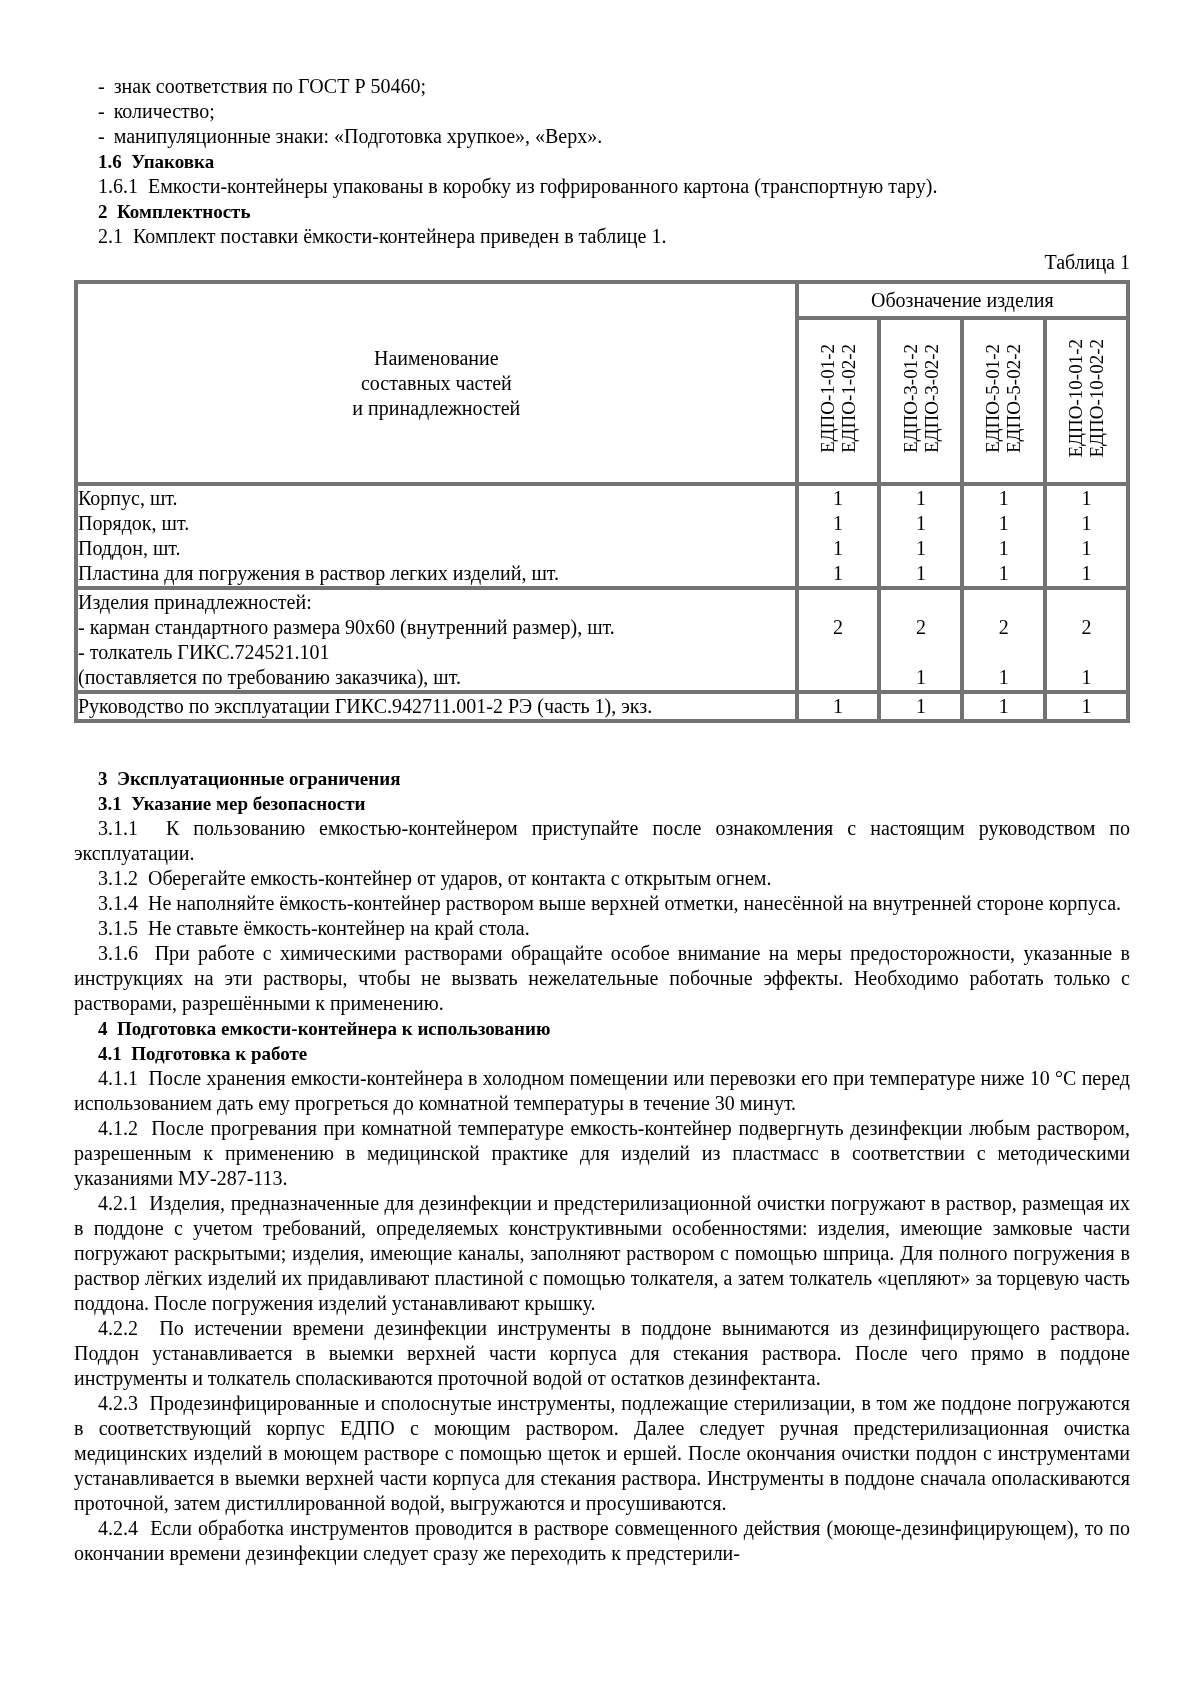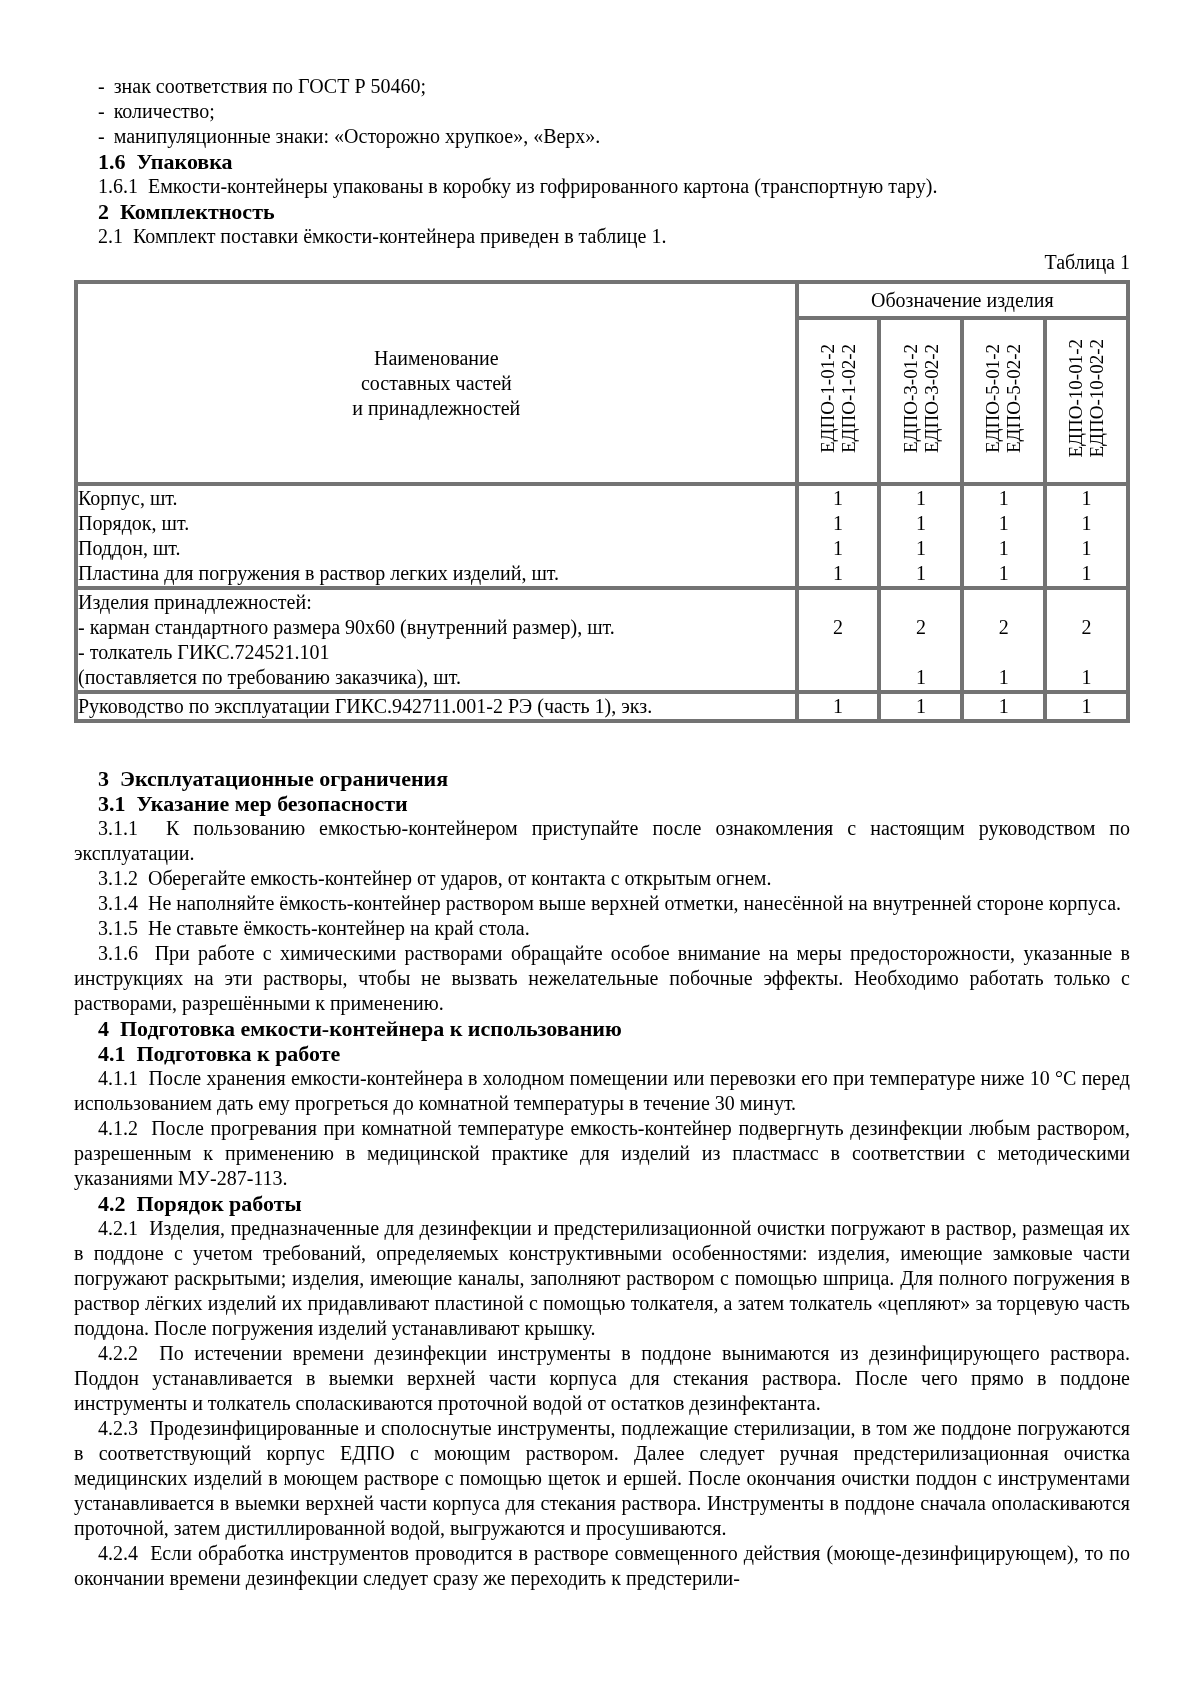--- a/index.html
+++ b/index.html
@@ -5,21 +5,21 @@
   html,body { margin:0; padding:0; background:#ffffff; }
   .page {
     width:1200px; height:1697px; box-sizing:border-box;
     padding:74px 70px 7px 74px;
     font-family:"Liberation Serif","DejaVu Serif",serif;
     font-size:20px; line-height:25px; color:#000;
     overflow:hidden; background:#ffffff;
   }
   .bullet { padding-left:24px; text-align:justify; }
   .bullet .marker { margin-right:9px; }
-  .hd { font-weight:bold; margin:0; padding-left:24px; font-size:22px; }
+  .hd { font-weight:bold; margin:0; padding-left:24px; font-size:19px; }
   .para { margin:0; text-indent:24px; text-align:justify; }
   .caption { text-align:right; margin:1px 0 5px 0; }
   table.ctable { border-collapse:collapse; width:100%; table-layout:fixed; }
   table.ctable td { border:4px solid #737373; padding:0; }
   td.name-head { text-align:center; vertical-align:middle; }
   td.desig { text-align:center; height:32px; vertical-align:middle; }
   tr.codes-row td { height:162px; text-align:center; vertical-align:middle; }
   .vlabel {
     display:inline-block; writing-mode:vertical-rl; transform:rotate(180deg);
     white-space:nowrap; line-height:1.12; font-size:19px;
@@ -35,21 +35,21 @@
 
 <div class="page">
 
   <div class="bullet">
     <span class="marker">-</span><span>знак соответствия по ГОСТ Р 50460;</span>
   </div>
   <div class="bullet">
     <span class="marker">-</span><span>количество;</span>
   </div>
   <div class="bullet">
-    <span class="marker">-</span><span>манипуляционные знаки: «Осторожно хрупкое», «Верх».</span>
+    <span class="marker">-</span><span>манипуляционные знаки: «Подготовка хрупкое», «Верх».</span>
   </div>
 
   <h3 class="hd">1.6&nbsp;&nbsp;Упаковка</h3>
   <p class="para">1.6.1&nbsp;&nbsp;Емкости-контейнеры упакованы в коробку из гофрированного картона (транспортную тару).</p>
   <h3 class="hd">2&nbsp;&nbsp;Комплектность</h3>
   <p class="para">2.1&nbsp;&nbsp;Комплект поставки ёмкости-контейнера приведен в таблице 1.</p>
 
   <div class="caption">Таблица 1</div>
 
   <table class="ctable">
@@ -186,19 +186,18 @@
   <h3 class="hd">3.1&nbsp;&nbsp;Указание мер безопасности</h3>
   <p class="para">3.1.1&nbsp;&nbsp;К пользованию емкостью-контейнером приступайте после ознакомления с настоящим руководством по эксплуатации.</p>
   <p class="para">3.1.2&nbsp;&nbsp;Оберегайте емкость-контейнер от ударов, от контакта с открытым огнем.</p>
   <p class="para">3.1.4&nbsp;&nbsp;Не наполняйте ёмкость-контейнер раствором выше верхней отметки, нанесённой на внутренней стороне корпуса.</p>
   <p class="para">3.1.5&nbsp;&nbsp;Не ставьте ёмкость-контейнер на край стола.</p>
   <p class="para">3.1.6&nbsp;&nbsp;При работе с химическими растворами обращайте особое внимание на меры предосторожности, указанные в инструкциях на эти растворы, чтобы не вызвать нежелательные побочные эффекты. Необходимо работать только с растворами, разрешёнными к применению.</p>
   <h3 class="hd">4&nbsp;&nbsp;Подготовка емкости-контейнера к использованию</h3>
   <h3 class="hd">4.1&nbsp;&nbsp;Подготовка к работе</h3>
   <p class="para">4.1.1&nbsp;&nbsp;После хранения емкости-контейнера в холодном помещении или перевозки его при температуре ниже 10 °С перед  использованием дать ему прогреться до комнатной температуры в течение 30 минут.</p>
   <p class="para">4.1.2&nbsp;&nbsp;После прогревания при комнатной температуре емкость-контейнер подвергнуть дезинфекции любым раствором, разрешенным к применению в медицинской практике для изделий из пластмасс в соответствии с методическими указаниями МУ-287-113.</p>
-  <h3 class="hd">4.2&nbsp;&nbsp;Порядок работы</h3>
   <p class="para">4.2.1&nbsp;&nbsp;Изделия, предназначенные для дезинфекции и  предстерилизационной очистки погружают в раствор, размещая их в поддоне с учетом требований, определяемых конструктивными особенностями: изделия, имеющие замковые части погружают раскрытыми; изделия, имеющие каналы, заполняют раствором с помощью шприца. Для полного погружения в раствор лёгких изделий их придавливают пластиной с помощью толкателя, а затем толкатель «цепляют» за торцевую часть поддона. После погружения изделий устанавливают крышку.</p>
   <p class="para">4.2.2&nbsp;&nbsp;По истечении времени дезинфекции инструменты в поддоне вынимаются из дезинфицирующего раствора. Поддон  устанавливается в выемки верхней части корпуса для стекания раствора. После чего прямо в поддоне инструменты и толкатель споласкиваются проточной водой от остатков дезинфектанта.</p>
   <p class="para">4.2.3&nbsp;&nbsp;Продезинфицированные и сполоснутые инструменты, подлежащие стерилизации, в том же поддоне погружаются в соответствующий корпус ЕДПО с моющим раствором. Далее следует ручная предстерилизационная очистка медицинских изделий в моющем растворе с помощью щеток и ершей. После окончания очистки поддон с инструментами устанавливается в выемки верхней части корпуса для стекания раствора. Инструменты в поддоне сначала ополаскиваются проточной, затем дистиллированной водой, выгружаются и просушиваются.</p>
   <p class="para">4.2.4&nbsp;&nbsp;Если обработка инструментов проводится в растворе совмещенного действия (моюще-дезинфицирующем), то по окончании времени дезинфекции следует сразу же переходить к предстерили-</p>
 
 </div>
 
 </body></html>

